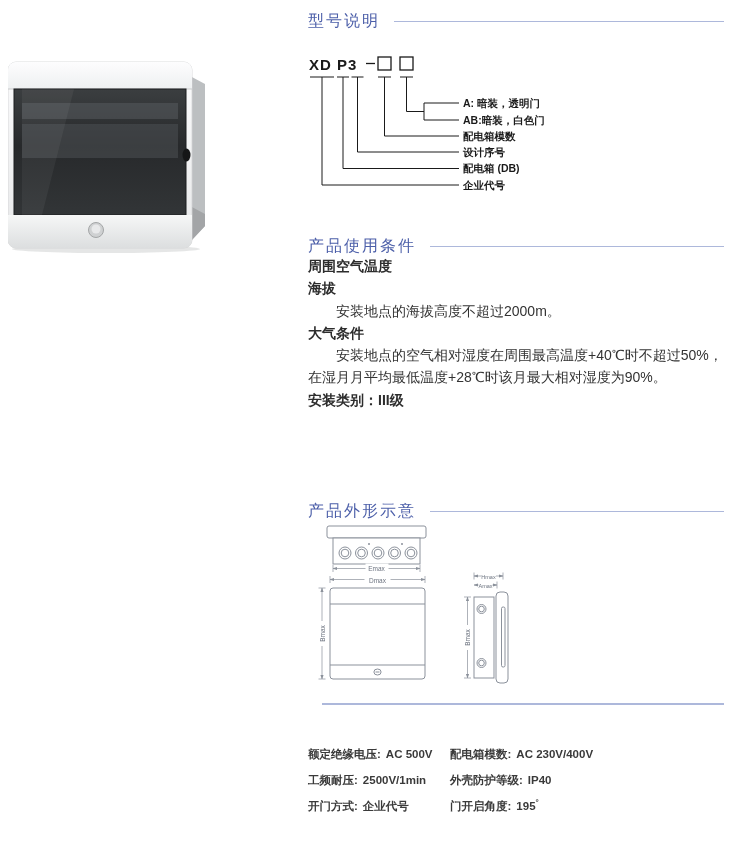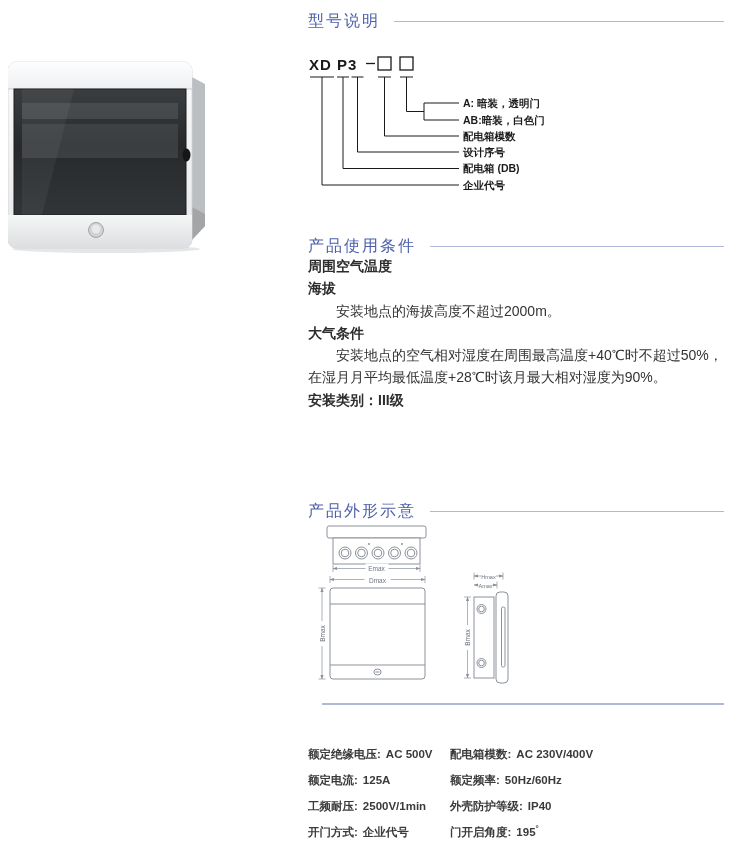--- a/index.html
+++ b/index.html
@@ -221,28 +221,20 @@
     <div class="prow">
       <div class="pcell c1">
         <span class="plabel">额定绝缘电压:</span><span class="pvalue">AC 500V</span>
       </div>
       <div class="pcell c2">
         <span class="plabel">配电箱模数:</span><span class="pvalue">AC 230V/400V</span>
       </div>
     </div>
     <div class="prow">
       <div class="pcell c1">
-        <span class="plabel">额定电流:</span><span class="pvalue">125A</span>
-      </div>
-      <div class="pcell c2">
-        <span class="plabel">额定频率:</span><span class="pvalue">50Hz/60Hz</span>
-      </div>
-    </div>
-    <div class="prow">
-      <div class="pcell c1">
         <span class="plabel">工频耐压:</span><span class="pvalue">2500V/1min</span>
       </div>
       <div class="pcell c2">
         <span class="plabel">外壳防护等级:</span><span class="pvalue">IP40</span>
       </div>
     </div>
     <div class="prow">
       <div class="pcell c1">
         <span class="plabel">开门方式:</span><span class="pvalue">企业代号</span>
       </div>

